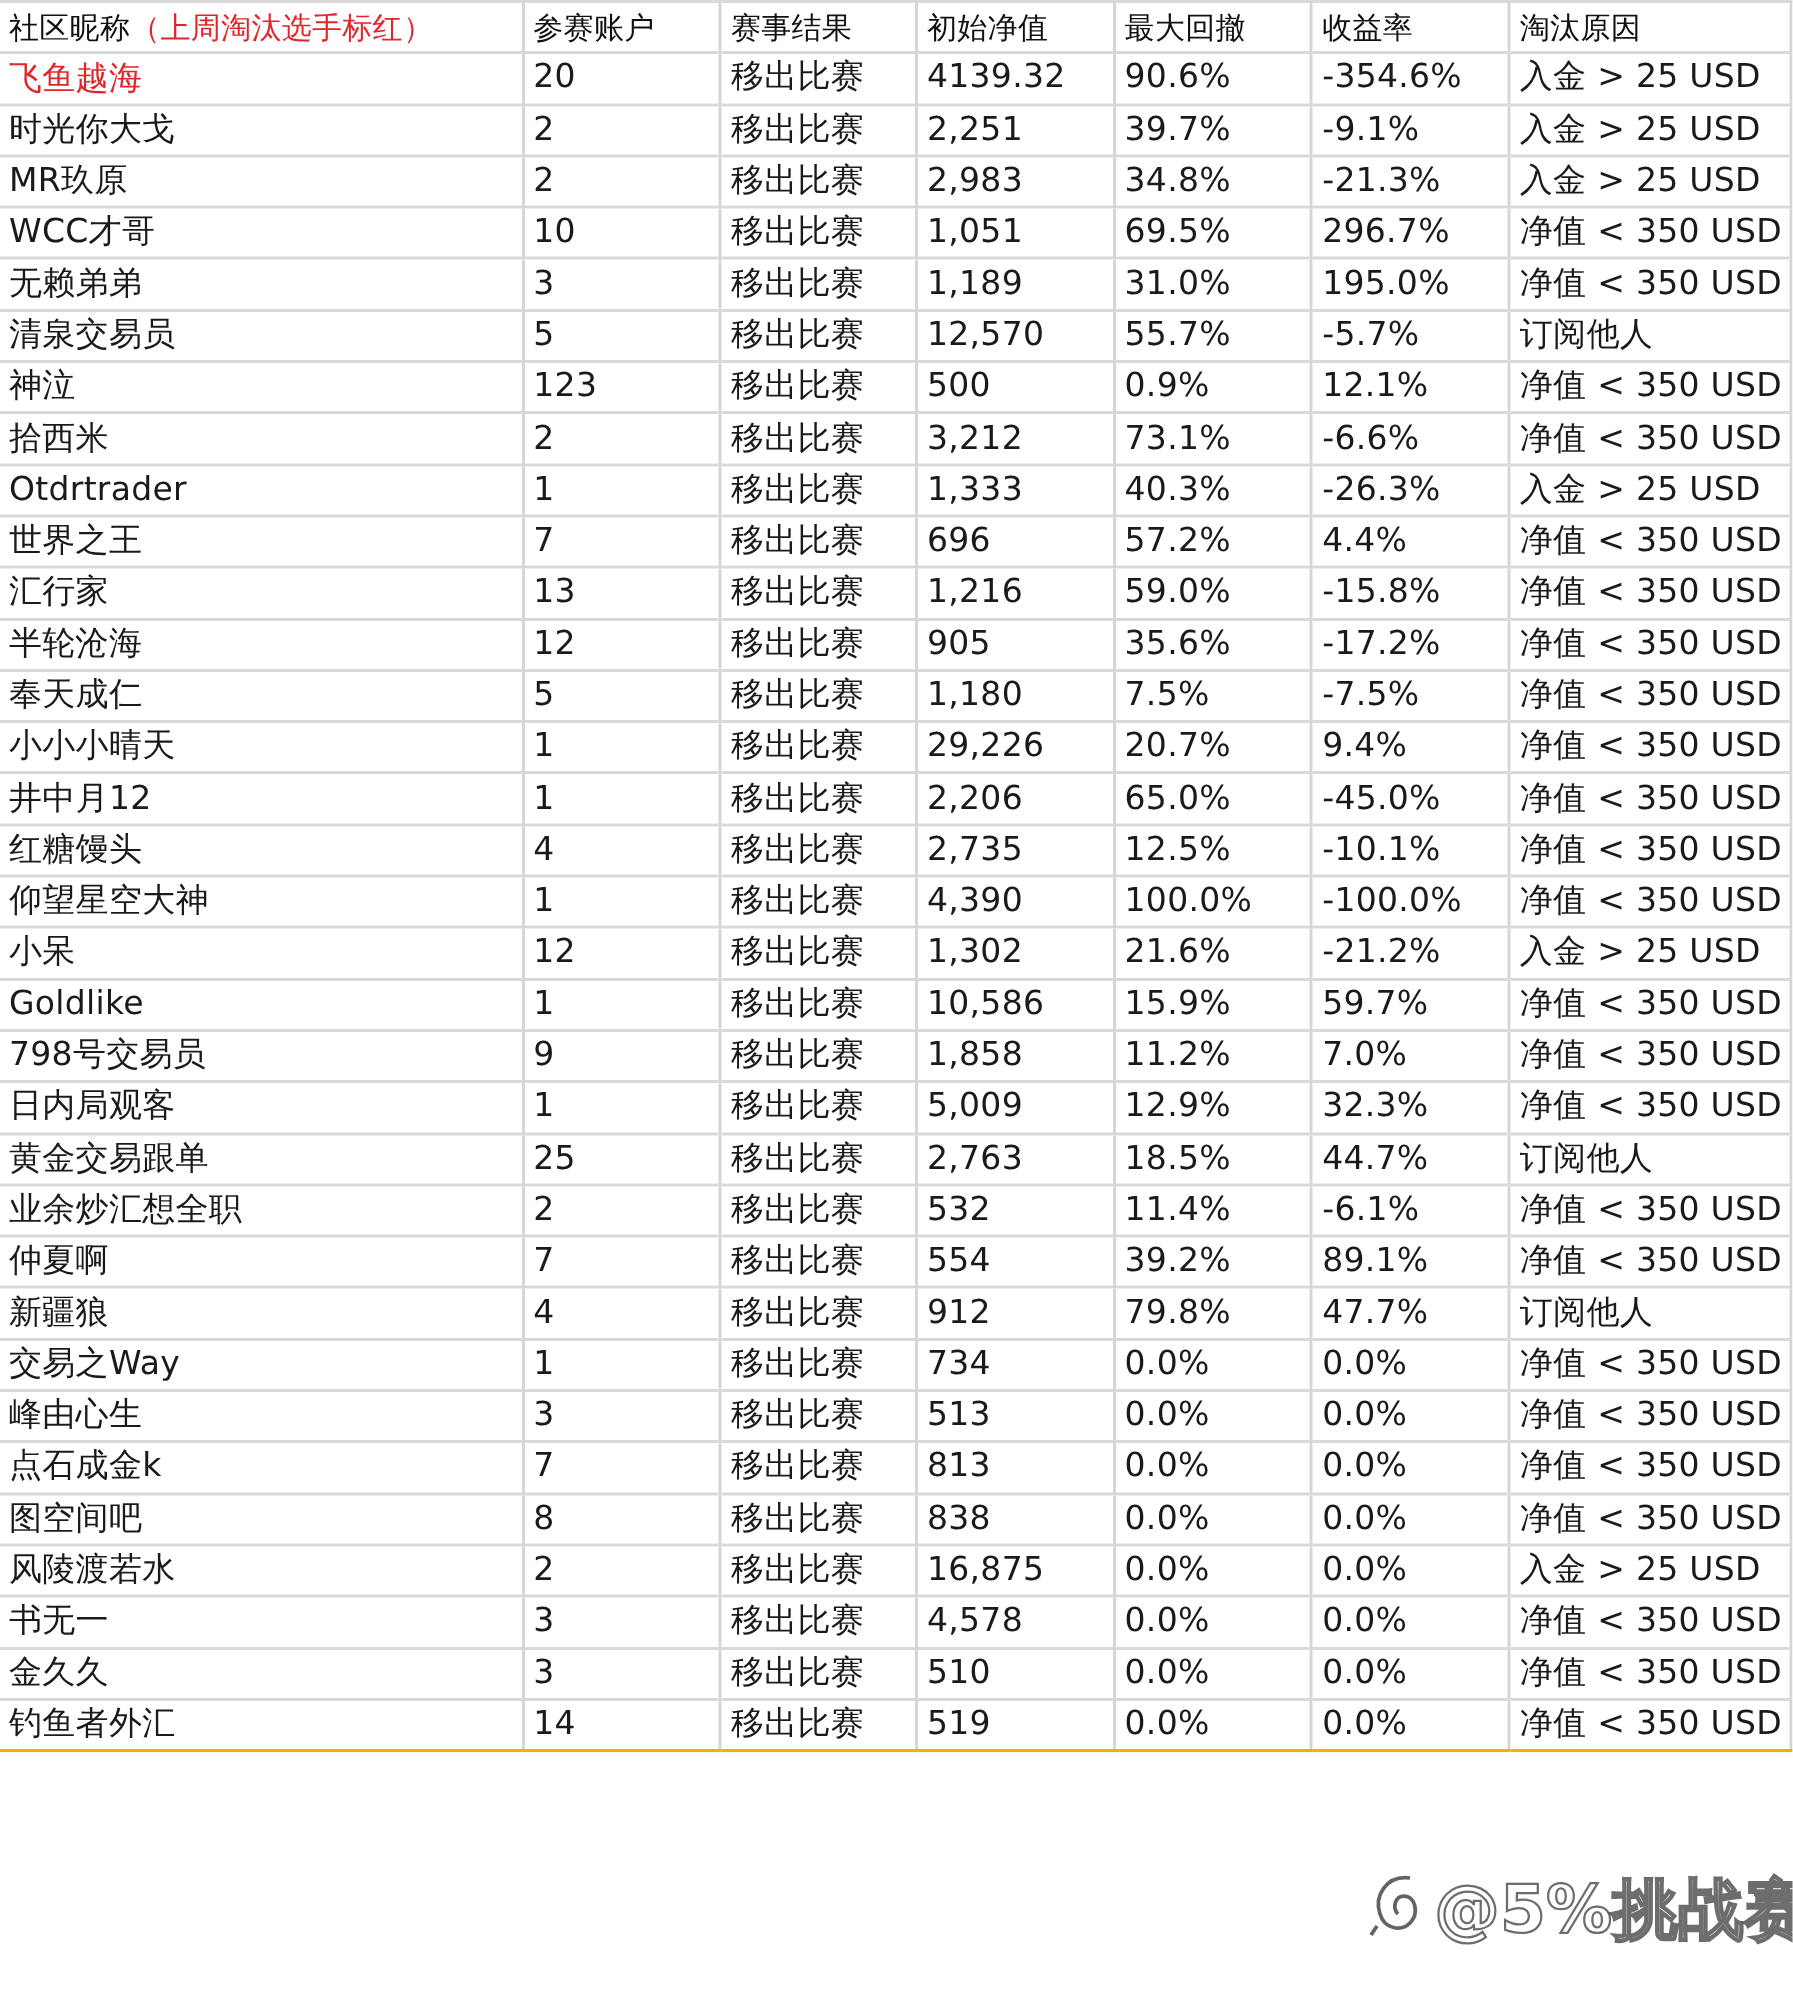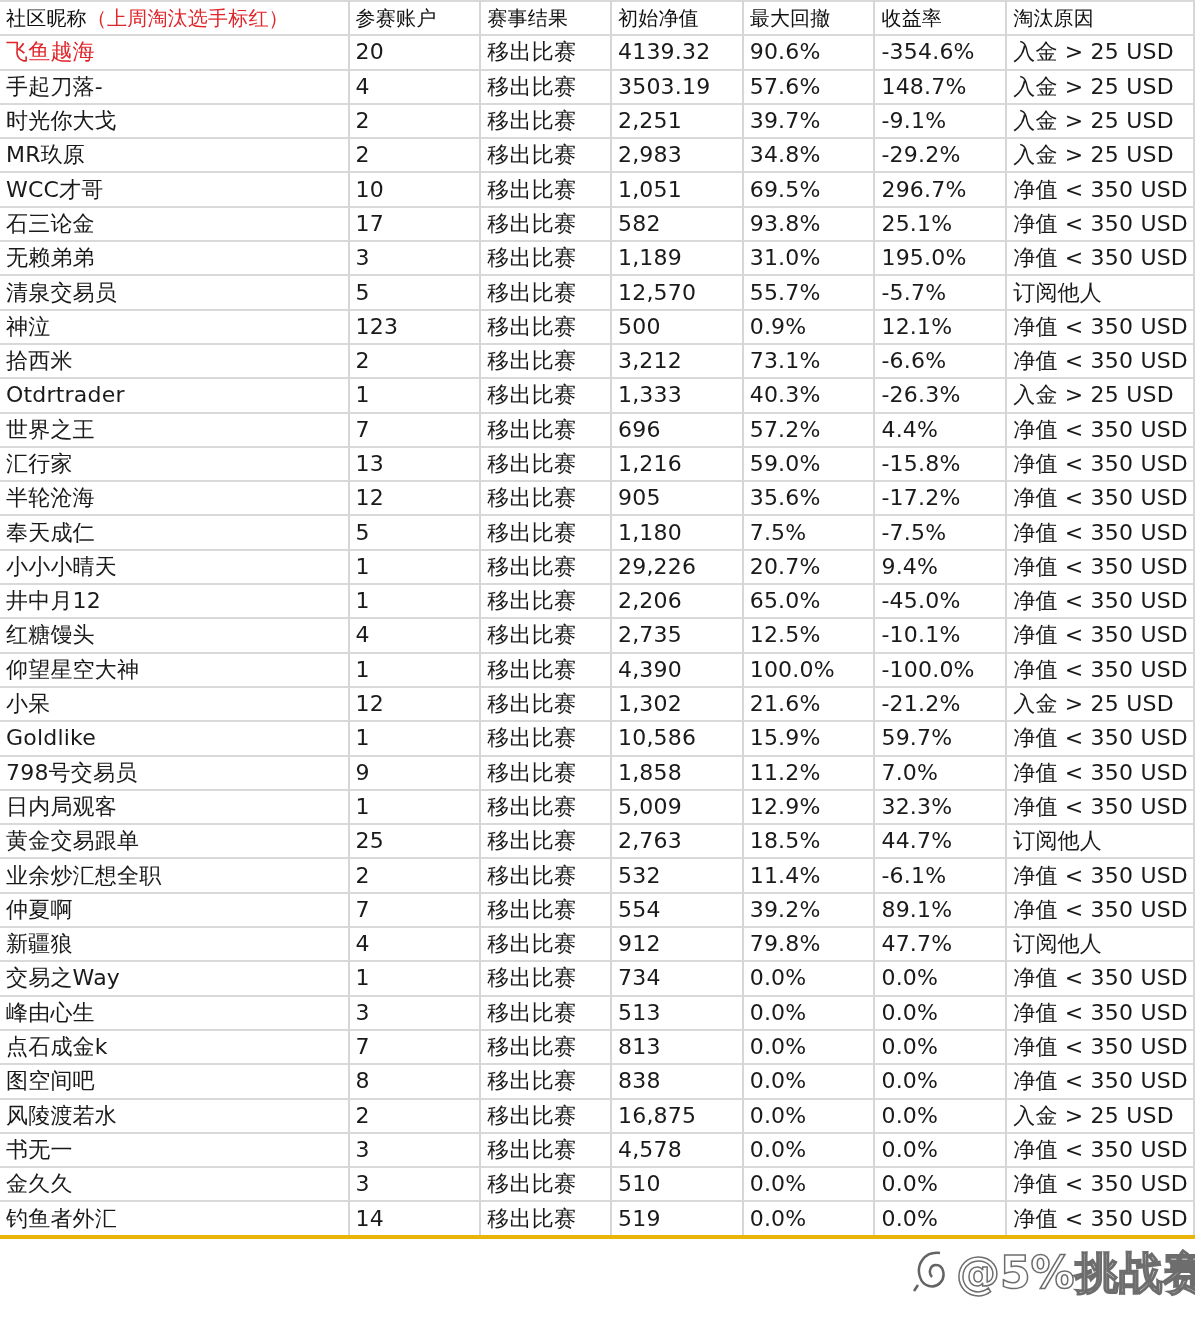--- a/index.html
+++ b/index.html
@@ -30,21 +30,21 @@
       border-right: 2px solid #d6d6d6;
       font-size: 22px;
       line-height: 32px;
       white-space: nowrap;
       overflow: hidden;
       text-align: left;
       vertical-align: middle;
       font-weight: normal;
       letter-spacing: 0.2px;
     }
-    .sheet tr:last-child td { border-bottom: 4px solid #eab308; }
+    .sheet tr:last-child td { border-bottom: 2px solid #eab308; }
     .sheet th {
       font-weight: normal;
       font-size: 20px;
       color: #111;
       margin-top: 48px;
     }
     .sheet th .hl { color: #e0262b; }
     .red { color: #e0262b; font-family: Liberation Serif, serif; }
     .col-name { width: 336px; }
     .col-acc { width: 127px; }
@@ -97,62 +97,44 @@
       <tr>
         <td class="red">飞鱼越海</td>
         <td>20</td>
         <td>移出比赛</td>
         <td>4139.32</td>
         <td>90.6%</td>
         <td>-354.6%</td>
         <td>入金 &gt; 25 USD</td>
       </tr>
       <tr>
-        <td>手起刀落-</td>
-        <td>4</td>
-        <td>移出比赛</td>
-        <td>3503.19</td>
-        <td>57.6%</td>
-        <td>148.7%</td>
-        <td>入金 &gt; 25 USD</td>
-      </tr>
-      <tr>
         <td>时光你大戈</td>
         <td>2</td>
         <td>移出比赛</td>
         <td>2,251</td>
         <td>39.7%</td>
         <td>-9.1%</td>
         <td>入金 &gt; 25 USD</td>
       </tr>
       <tr>
         <td>MR玖原</td>
         <td>2</td>
         <td>移出比赛</td>
         <td>2,983</td>
         <td>34.8%</td>
-        <td>-29.2%</td>
+        <td>-21.3%</td>
         <td>入金 &gt; 25 USD</td>
       </tr>
       <tr>
         <td>WCC才哥</td>
         <td>10</td>
         <td>移出比赛</td>
         <td>1,051</td>
         <td>69.5%</td>
         <td>296.7%</td>
-        <td>净值 &lt; 350 USD</td>
-      </tr>
-      <tr>
-        <td>石三论金</td>
-        <td>17</td>
-        <td>移出比赛</td>
-        <td>582</td>
-        <td>93.8%</td>
-        <td>25.1%</td>
         <td>净值 &lt; 350 USD</td>
       </tr>
       <tr>
         <td>无赖弟弟</td>
         <td>3</td>
         <td>移出比赛</td>
         <td>1,189</td>
         <td>31.0%</td>
         <td>195.0%</td>
         <td>净值 &lt; 350 USD</td>

